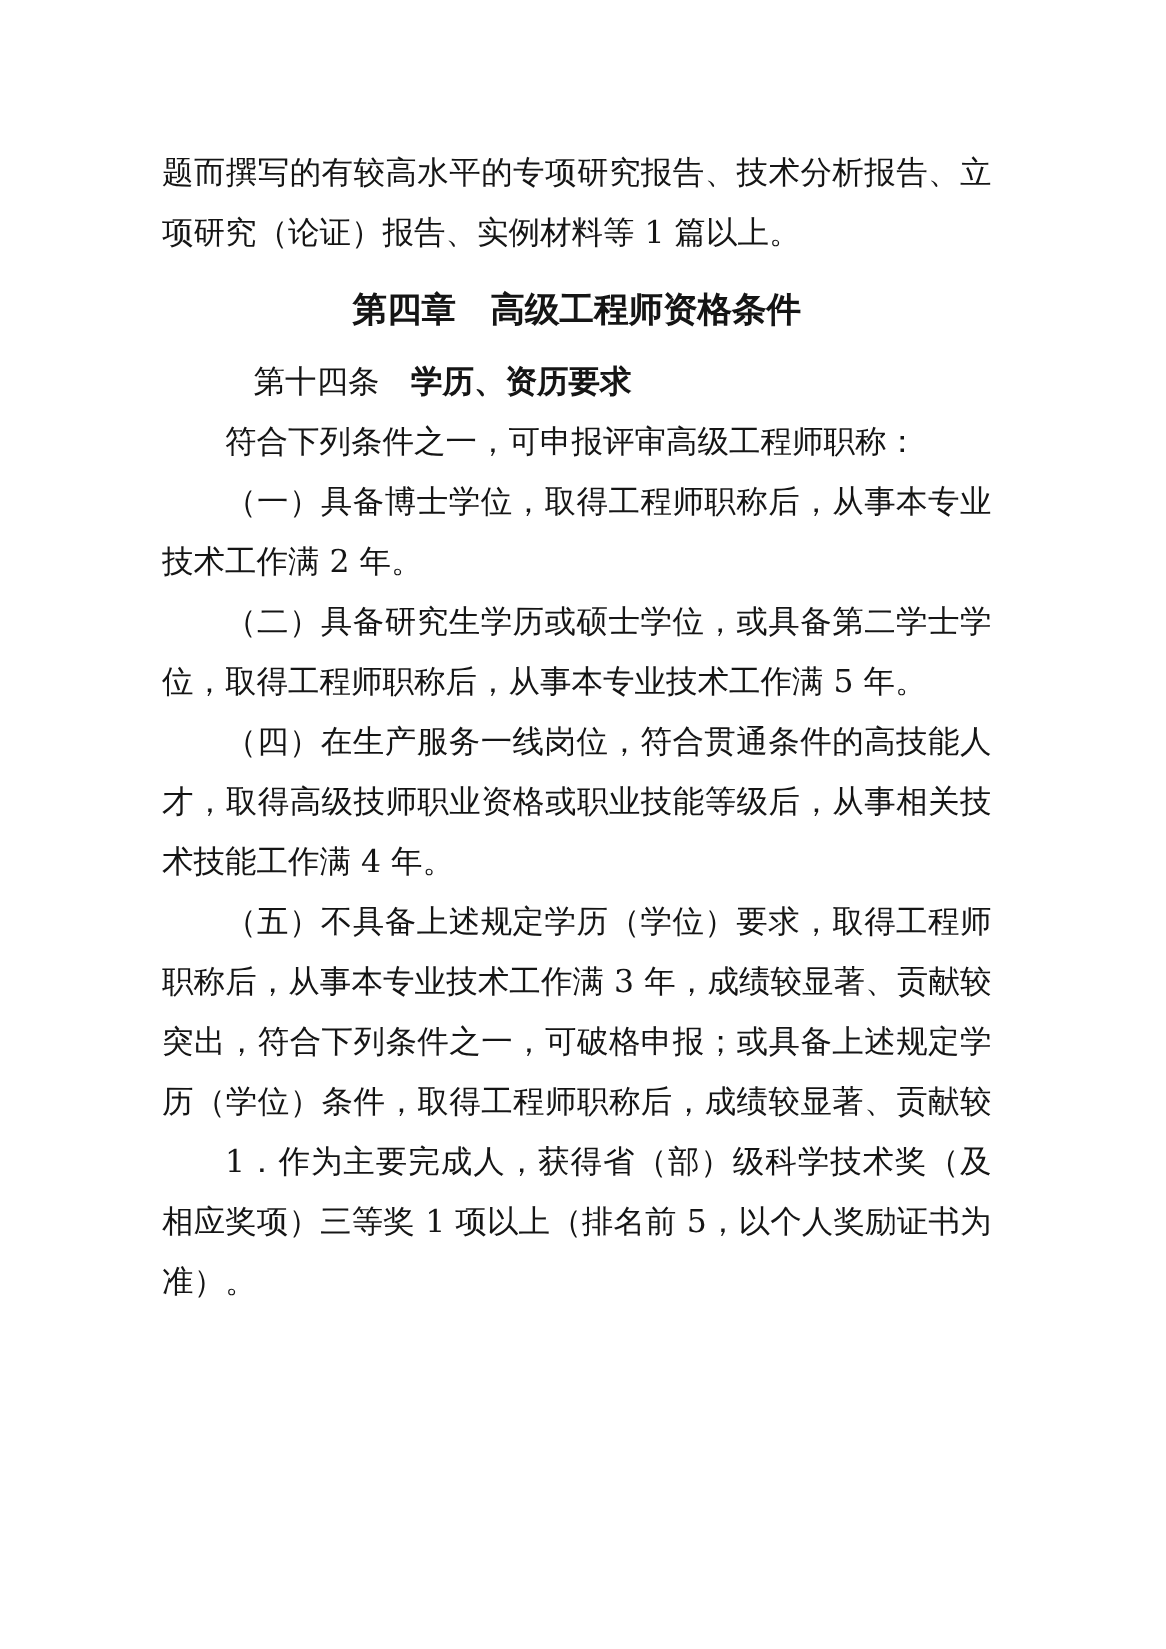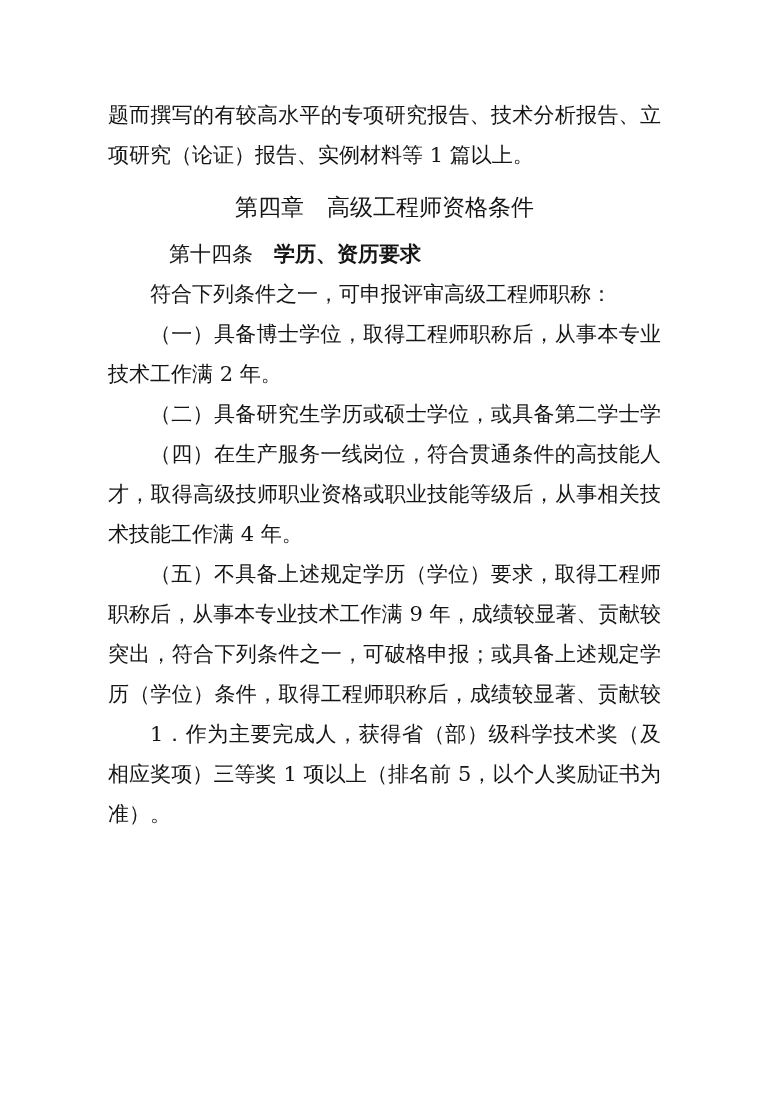--- a/index.html
+++ b/index.html
@@ -31,21 +31,21 @@
   .fill {
     text-align: justify;
     text-align-last: justify;
   }
   
   .indent {
     text-indent: 42px;
   }
   .chapter {
     font-size: 23px;
-    font-weight: normal;
+    font-weight: bold;
     line-height: 48px;
     height: 48px;
     text-align: center;
     margin: 8px 0 3px 0;
     font-family: "DejaVu Serif", "Liberation Serif", serif;
   }
   .article-term {
     font-weight: normal;
     margin-left: 19px;
   }
@@ -79,32 +79,33 @@
       <div class="line indent">符合下列条件之一，可申报评审高级工程师职称：</div>
     </div>
 
     <div class="para">
       <div class="line indent fill">（一）具备博士学位，取得工程师职称后，从事本专业</div>
       <div class="line">技术工作满 2 年。</div>
     </div>
 
     <div class="para">
       <div class="line indent fill">（二）具备研究生学历或硕士学位，或具备第二学士学</div>
+      <div class="line">位，取得工程师职称后，从事本专业技术工作满 5 年。</div>
     </div>
 
 
     <div class="para">
       <div class="line indent fill">（四）在生产服务一线岗位，符合贯通条件的高技能人</div>
       <div class="line fill">才，取得高级技师职业资格或职业技能等级后，从事相关技</div>
       <div class="line">术技能工作满 4 年。</div>
     </div>
 
     <div class="para">
       <div class="line indent fill">（五）不具备上述规定学历（学位）要求，取得工程师</div>
-      <div class="line fill">职称后，从事本专业技术工作满 9 年，成绩较显著、贡献较</div>
+      <div class="line fill">职称后，从事本专业技术工作满 3 年，成绩较显著、贡献较</div>
       <div class="line fill">突出，符合下列条件之一，可破格申报；或具备上述规定学</div>
       <div class="line fill">历（学位）条件，取得工程师职称后，成绩较显著、贡献较</div>
     </div>
 
     <div class="para">
       <div class="line indent fill">1．作为主要完成人，获得省（部）级科学技术奖（及</div>
       <div class="line fill">相应奖项）三等奖 1 项以上（排名前 5，以个人奖励证书为</div>
       <div class="line">准）。</div>
     </div>
 

